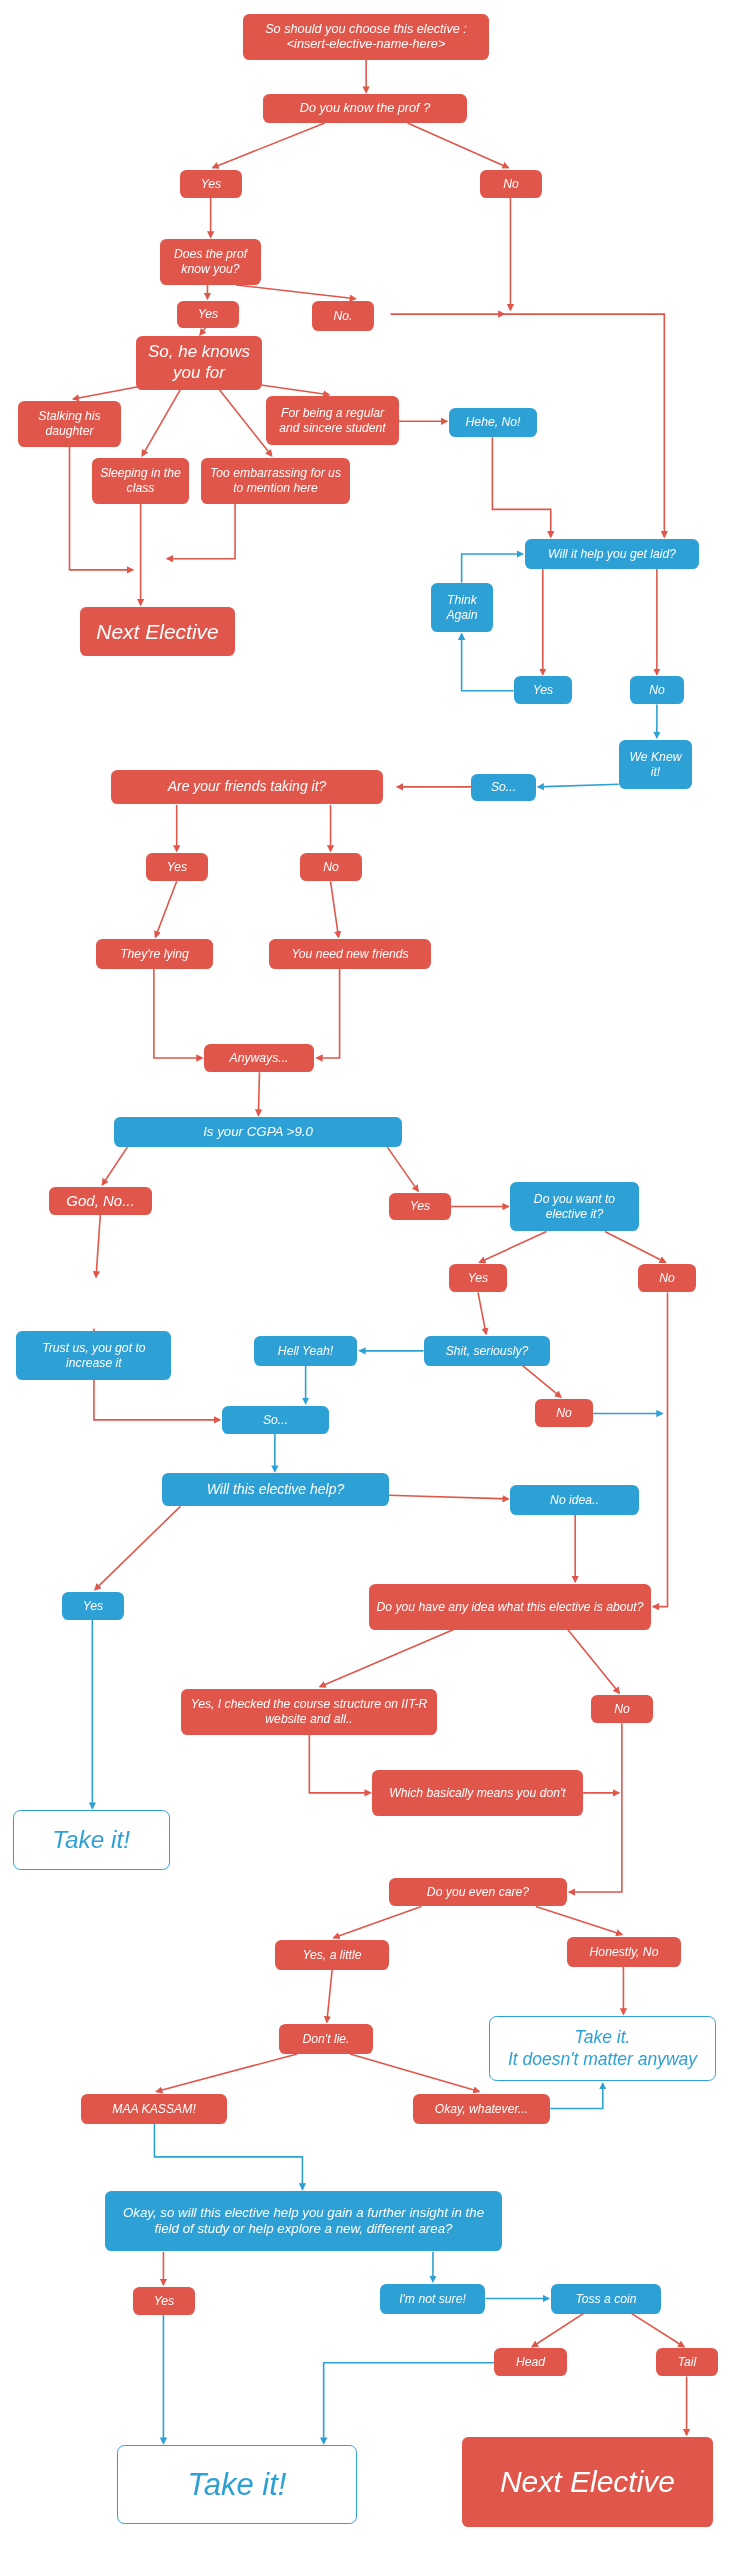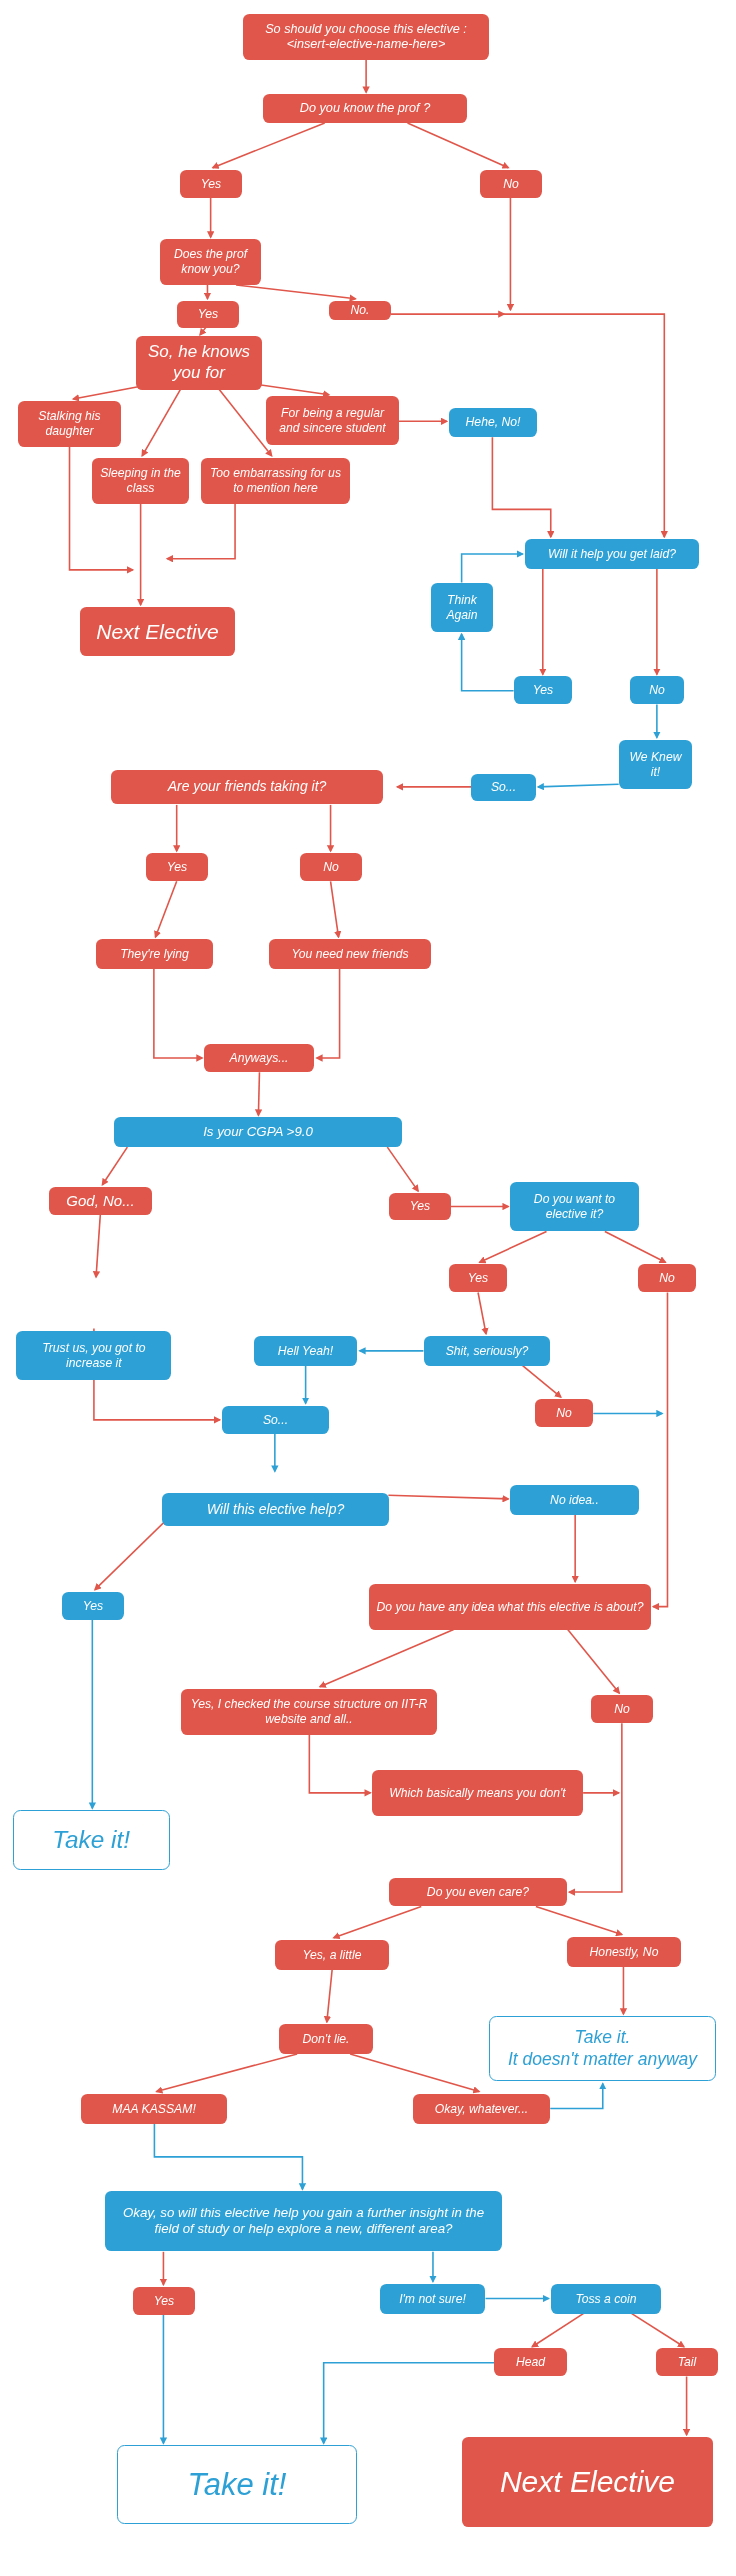--- a/index.html
+++ b/index.html
@@ -129,21 +129,21 @@
     </div>
     <div class="node red" style="left: 480px; top: 170px; width: 62px; height: 28px; font-size: 12.2px;">
       <span>No</span>
     </div>
     <div class="node red" style="left: 160px; top: 239px; width: 101px; height: 46px; font-size: 12.2px;">
       <span>Does the prof know you?</span>
     </div>
     <div class="node red" style="left: 177px; top: 301px; width: 62px; height: 26.5px; font-size: 12.2px;">
       <span>Yes</span>
     </div>
-    <div class="node red" style="left: 329px; top: 301px; width: 62px; height: 19px; font-size: 12.2px;">
+    <div class="node red" style="left: 312px; top: 301px; width: 62px; height: 30px; font-size: 12.2px;">
       <span>No.</span>
     </div>
     <div class="node red" style="left: 136px; top: 336px; width: 126px; height: 54px; font-size: 17px;">
       <span>So, he knows you for</span>
     </div>
     <div class="node red" style="left: 18px; top: 401px; width: 103px; height: 46px; font-size: 12.2px;">
       <span>Stalking his daughter</span>
     </div>
     <div class="node red" style="left: 266px; top: 396px; width: 133px; height: 49px; font-size: 12.2px;">
       <span>For being a regular and sincere student</span>
@@ -222,21 +222,21 @@
     </div>
     <div class="node blue" style="left: 254px; top: 1336px; width: 103px; height: 30px; font-size: 12.2px;">
       <span>Hell Yeah!</span>
     </div>
     <div class="node blue" style="left: 222px; top: 1406px; width: 107px; height: 28px; font-size: 12.2px;">
       <span>So...</span>
     </div>
     <div class="node red" style="left: 535px; top: 1399px; width: 58px; height: 28px; font-size: 12.2px;">
       <span>No</span>
     </div>
-    <div class="node blue" style="left: 162px; top: 1473px; width: 227px; height: 33px; font-size: 14px; margin-top: 20px;">
+    <div class="node blue" style="left: 162px; top: 1473px; width: 227px; height: 33px; font-size: 14px;">
       <span>Will this elective help?</span>
     </div>
     <div class="node blue" style="left: 510px; top: 1485px; width: 129px; height: 30px; font-size: 12.2px;">
       <span>No idea..</span>
     </div>
     <div class="node blue" style="left: 62px; top: 1592px; width: 62px; height: 28px; font-size: 12.2px;">
       <span>Yes</span>
     </div>
     <div class="node red" style="left: 369px; top: 1584px; width: 282px; height: 46px; font-size: 12.2px;">
       <span>Do you have any idea what this elective is about?</span>

